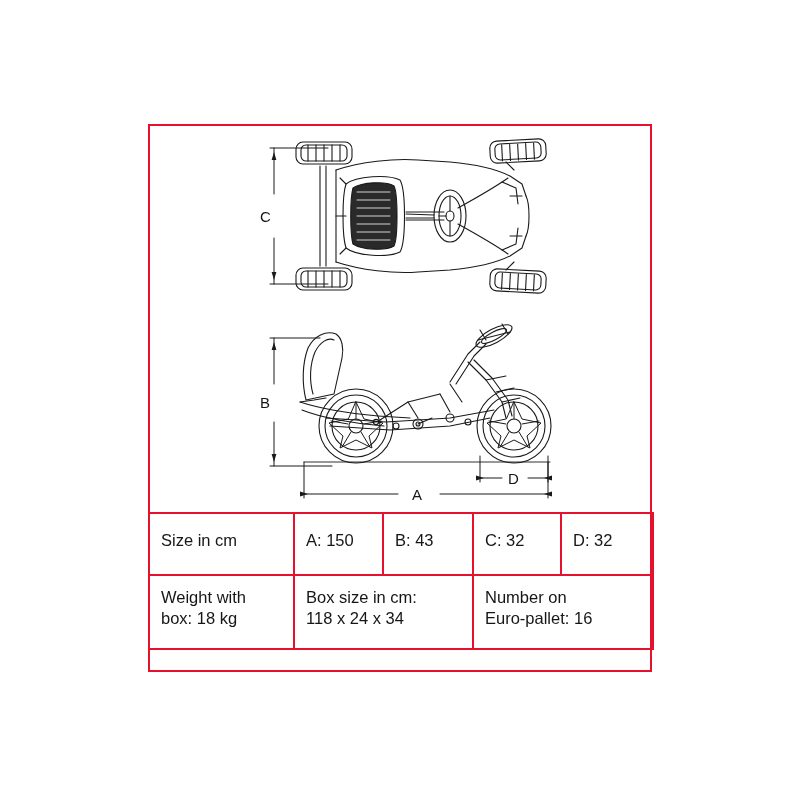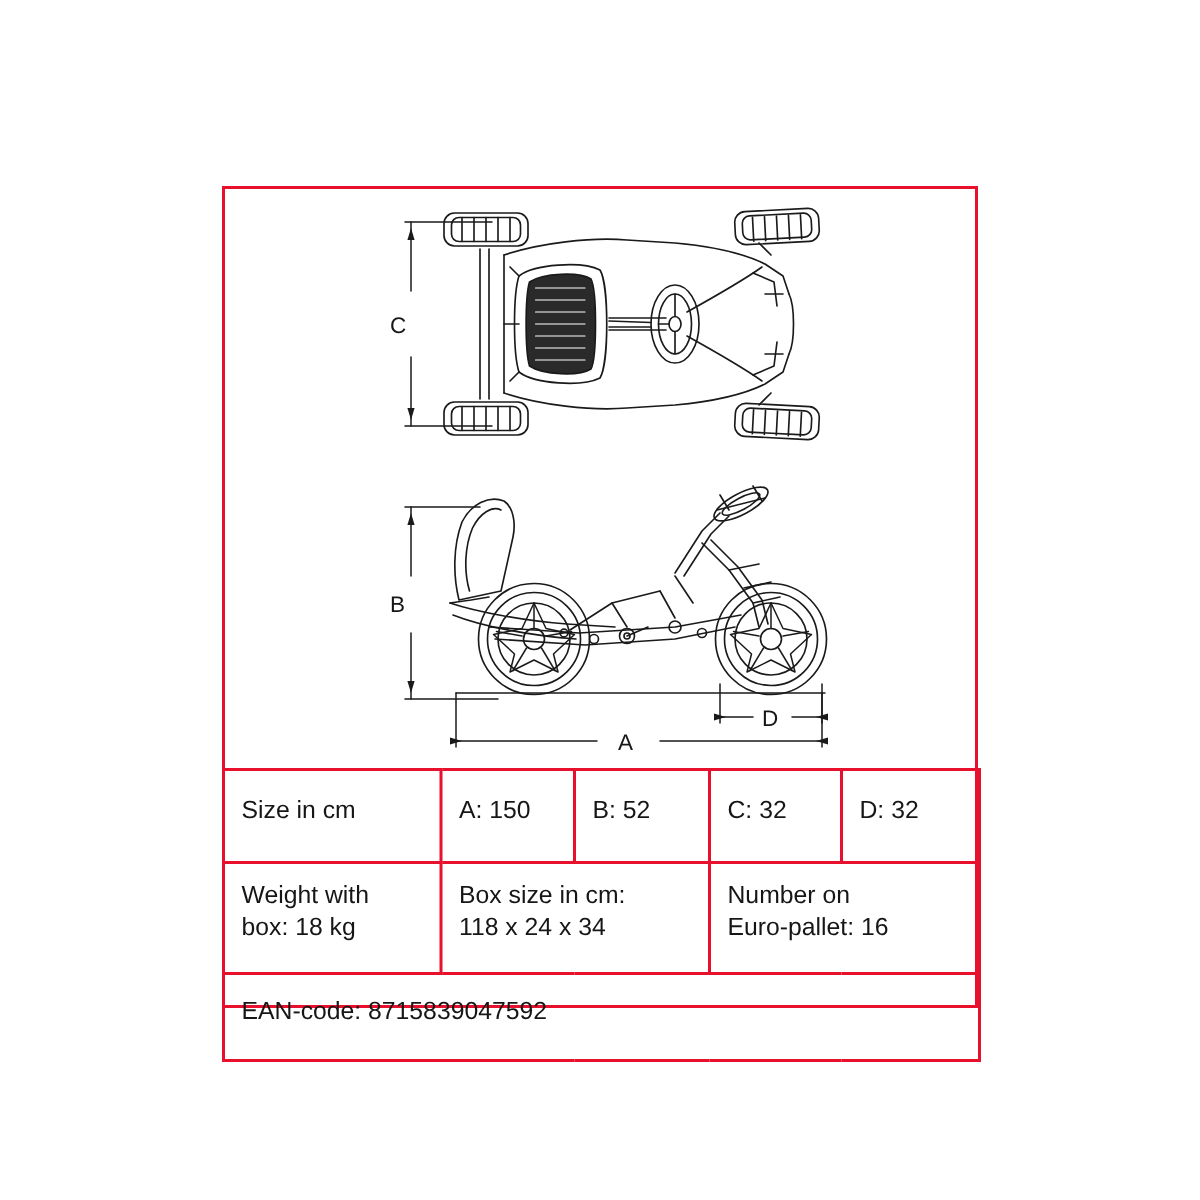--- a/index.html
+++ b/index.html
@@ -288,31 +288,28 @@
       <col style="width:145px">
       <col style="width:89px">
       <col style="width:90px">
       <col style="width:88px">
       <col style="width:92px">
     </colgroup>
     <tbody>
       <tr class="row-size">
         <td>Size in cm</td>
         <td>A: 150</td>
-        <td>B: 52</td>
+        <td>B: 43</td>
         <td>C: 32</td>
         <td>D: 32</td>
       </tr>
       <tr class="row-weight">
         <td class="twoline">Weight with
 box: 18 kg</td>
         <td class="twoline" colspan="2">Box size in cm:
     118 x 24 x 34</td>
         <td class="twoline" colspan="2">Number on
 Euro-pallet: 16</td>
       </tr>
-      <tr class="row-ean">
-        <td colspan="5">EAN-code: 8715839047592</td>
-      </tr>
     </tbody>
   </table>
 
 </div>
 
 </body></html>

